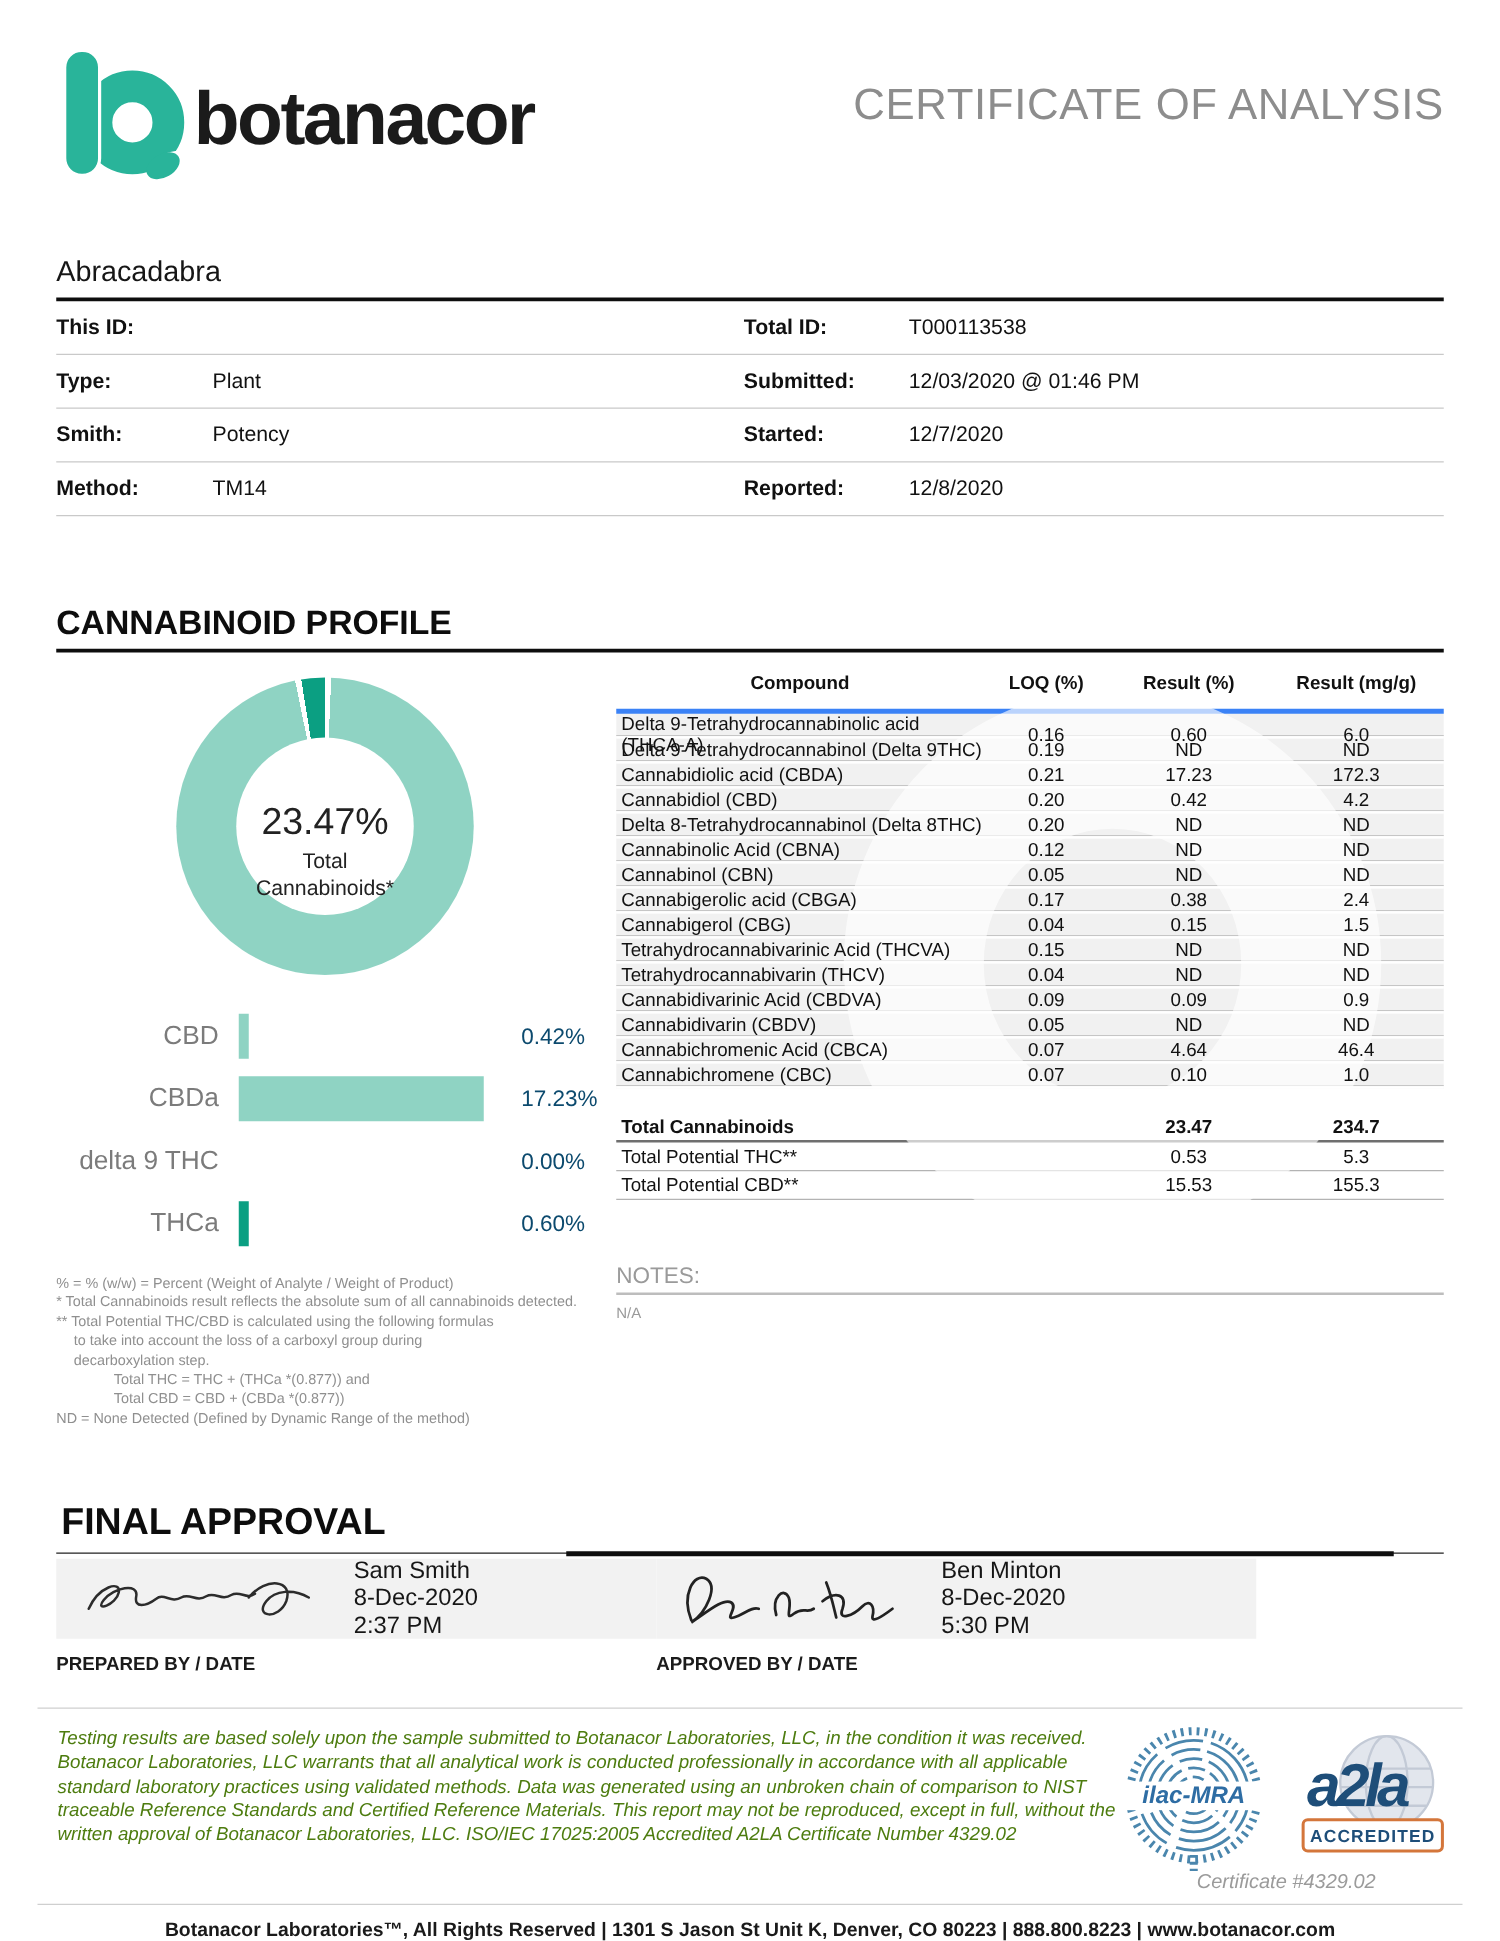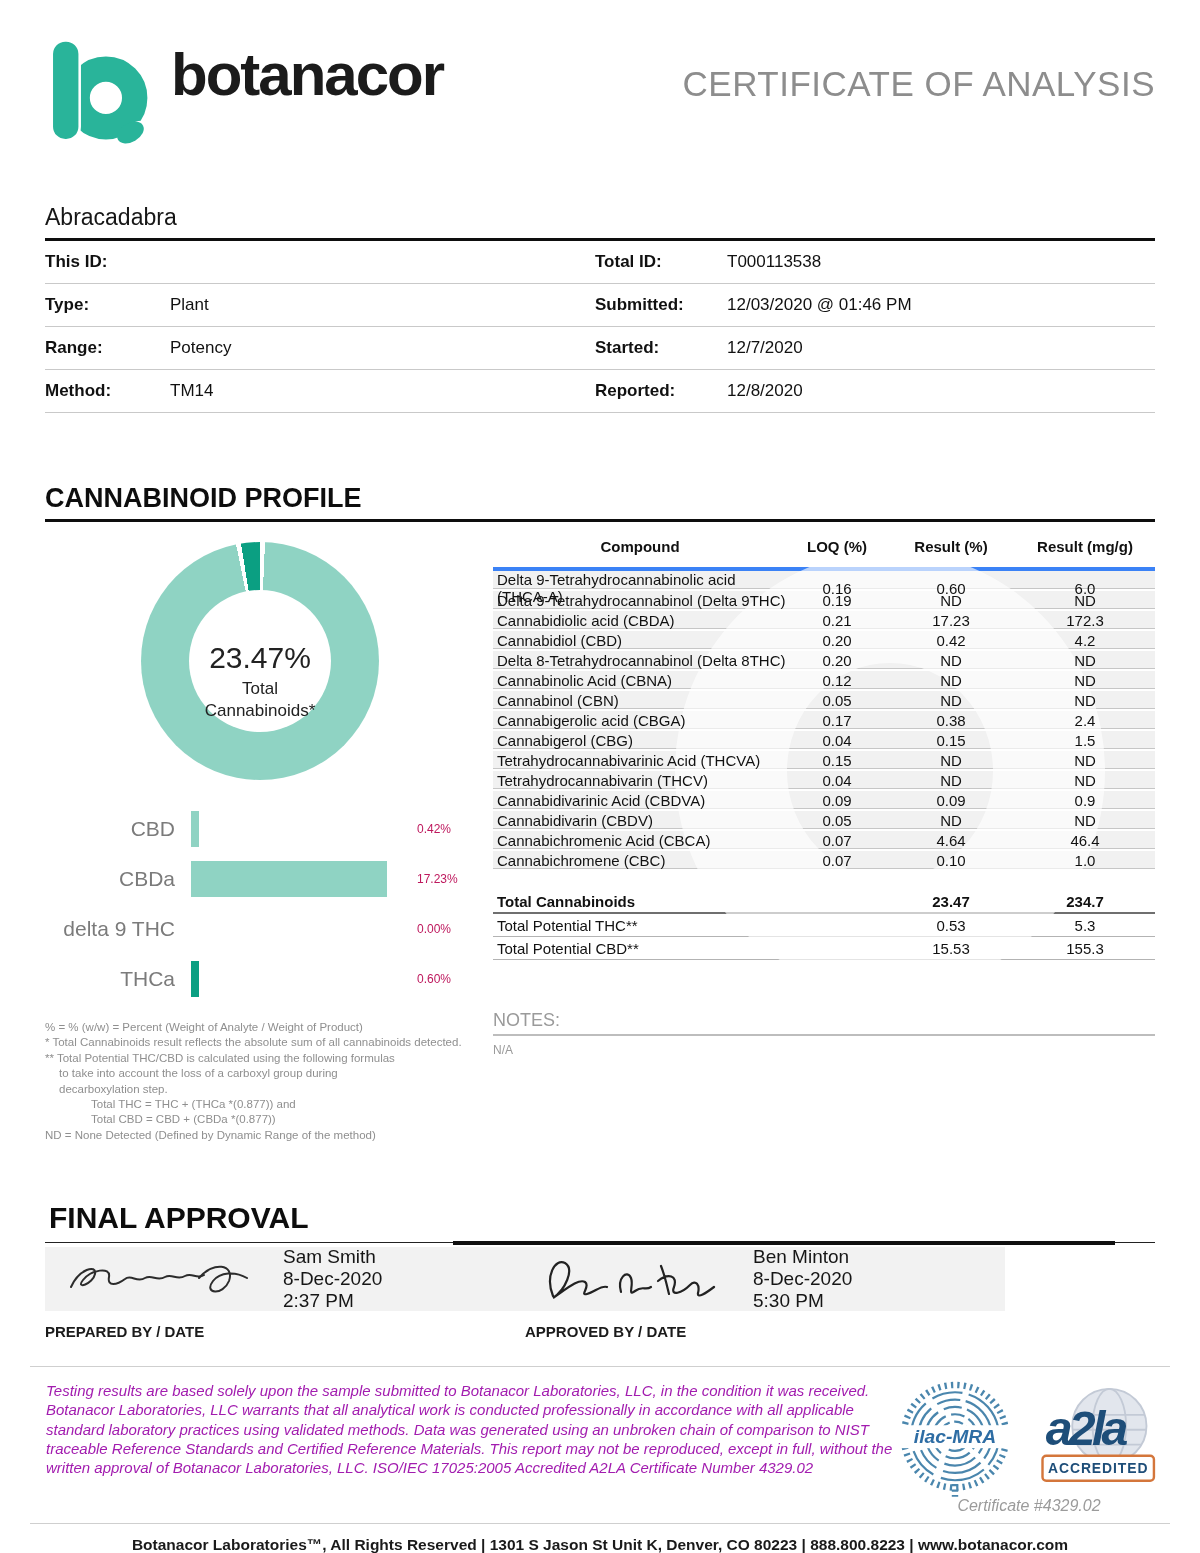--- a/index.html
+++ b/index.html
@@ -6,21 +6,21 @@
   html,body { margin:0; padding:0; }
   body {
     width:1200px; height:1553px; background:#ffffff;
     font-family:"Liberation Sans", sans-serif; color:#111;
     position:relative; overflow:hidden;
   }
   .page { position:relative; width:1200px; height:1553px; }
 
   
   .header { display:flex; justify-content:space-between; align-items:flex-start; padding:36px 45px 0 45px; }
-  .brand { display:flex; align-items:flex-start; gap:16px; }
+  .brand { display:flex; align-items:center; }
   .brand-logo { width:110px; height:112px; }
   .brand-name { font-size:60px; font-weight:800; letter-spacing:-2px; color:#1b1b1b; margin-top:4px; }
   .doc-title { font-size:35px; color:#8d8d8d; margin-top:28px; letter-spacing:0.5px; font-weight:400; }
 
   
   .sample { margin:56px 45px 0 45px; }
   .sample-name { font-size:23px; color:#161616; }
   .sample-grid { border-top:3px solid #0e0e0e; margin-top:7px; }
   .srow { display:grid; grid-template-columns:125px 425px 132px 1fr; align-items:center; height:43px; border-bottom:1px solid #c9c9c9; font-size:17px; }
   .srow .lbl { font-weight:700; }
@@ -38,21 +38,21 @@
   .donut-hole { position:absolute; inset:48px; background:#fff; border-radius:50%; display:flex; flex-direction:column; align-items:center; justify-content:center; }
   .donut-pct { font-size:30px; color:#222; margin-bottom:3px;margin-top:40px; }
   .donut-sub { font-size:17px; color:#222; line-height:1.25; }
 
   
   .hbars { margin-top:24px; }
   .hbar-row { display:flex; align-items:center; height:50px; }
   .hlabel { width:146px; flex:none; text-align:right; color:#7b7b7b; font-size:21px; padding-right:16px; }
   .hbar-track { width:212px; flex:none; display:flex; align-items:center; height:36px; }
   .hbar { height:36px; background:#8fd3c3; }
-  .hval { font-size:12px; color:#be185d; margin-left:14px; }
+  .hval { font-size:18px; color:#0c4a6e; margin-left:14px; }
 
   
   .footnotes { margin-top:16px; color:#8f8f8f; font-size:11.5px; line-height:1.34; }
   .fn.i1 { padding-left:14px; }
   .fn.i2 { padding-left:46px; }
 
   
   .grid4 { display:grid; grid-template-columns:1fr 100px 128px 140px; }
   .thead { font-size:15px; font-weight:700; border-bottom:4px solid #3b82f6; padding-bottom:12px; }
   .thead span { text-align:center; }
@@ -80,21 +80,21 @@
   .approval-rule .thick { position:absolute; left:408px; right:40px; top:0; height:4px; background:#101010; }
   .sig-row { display:flex; margin-top:1px; }
   .sig-block { width:480px; flex:none; }
   .sig-box { background:#f2f2f2; height:64px; display:flex; align-items:center; }
   .sig-svg { margin-left:12px; flex:none; }
   .sig-text { margin-left:26px; font-size:19px; line-height:1.16; color:#161616; }
   .sig-caption { font-weight:700; font-size:15px; margin-top:12px; color:#1b1b1b; }
 
   
   .legal { margin:26px 30px 0 30px; border-top:1px solid #cfcfcf; border-bottom:1px solid #cfcfcf; padding:14px 10px 8px 16px; display:flex; }
-  .disclaimer { width:852px; flex:none; font-style:italic; color:#a21caf; font-size:15px; line-height:1.28; }
+  .disclaimer { width:852px; flex:none; font-style:italic; color:#4d7c0f; font-size:15px; line-height:1.28; }
   .badges { flex:1; text-align:center; }
   .badges-row { display:flex; align-items:center; justify-content:center; gap:8px; }
   .cert { font-style:italic; color:#9b9b9b; font-size:16px; margin-top:0px; }
 
   
   .footer { margin-top:12px; text-align:center; font-size:15.5px; font-weight:600; color:#1a1a1a; }
 </style>
 </head>
 <body>
 
@@ -122,21 +122,21 @@
         <span class="lbl">Total ID:</span>
         <span class="val">T000113538</span>
       </div>
       <div class="srow">
         <span class="lbl">Type:</span>
         <span class="val">Plant</span>
         <span class="lbl">Submitted:</span>
         <span class="val">12/03/2020 @ 01:46 PM</span>
       </div>
       <div class="srow">
-        <span class="lbl">Range:</span>
+        <span class="lbl">Smith:</span>
         <span class="val">Potency</span>
         <span class="lbl">Started:</span>
         <span class="val">12/7/2020</span>
       </div>
       <div class="srow">
         <span class="lbl">Method:</span>
         <span class="val">TM14</span>
         <span class="lbl">Reported:</span>
         <span class="val">12/8/2020</span>
       </div>

